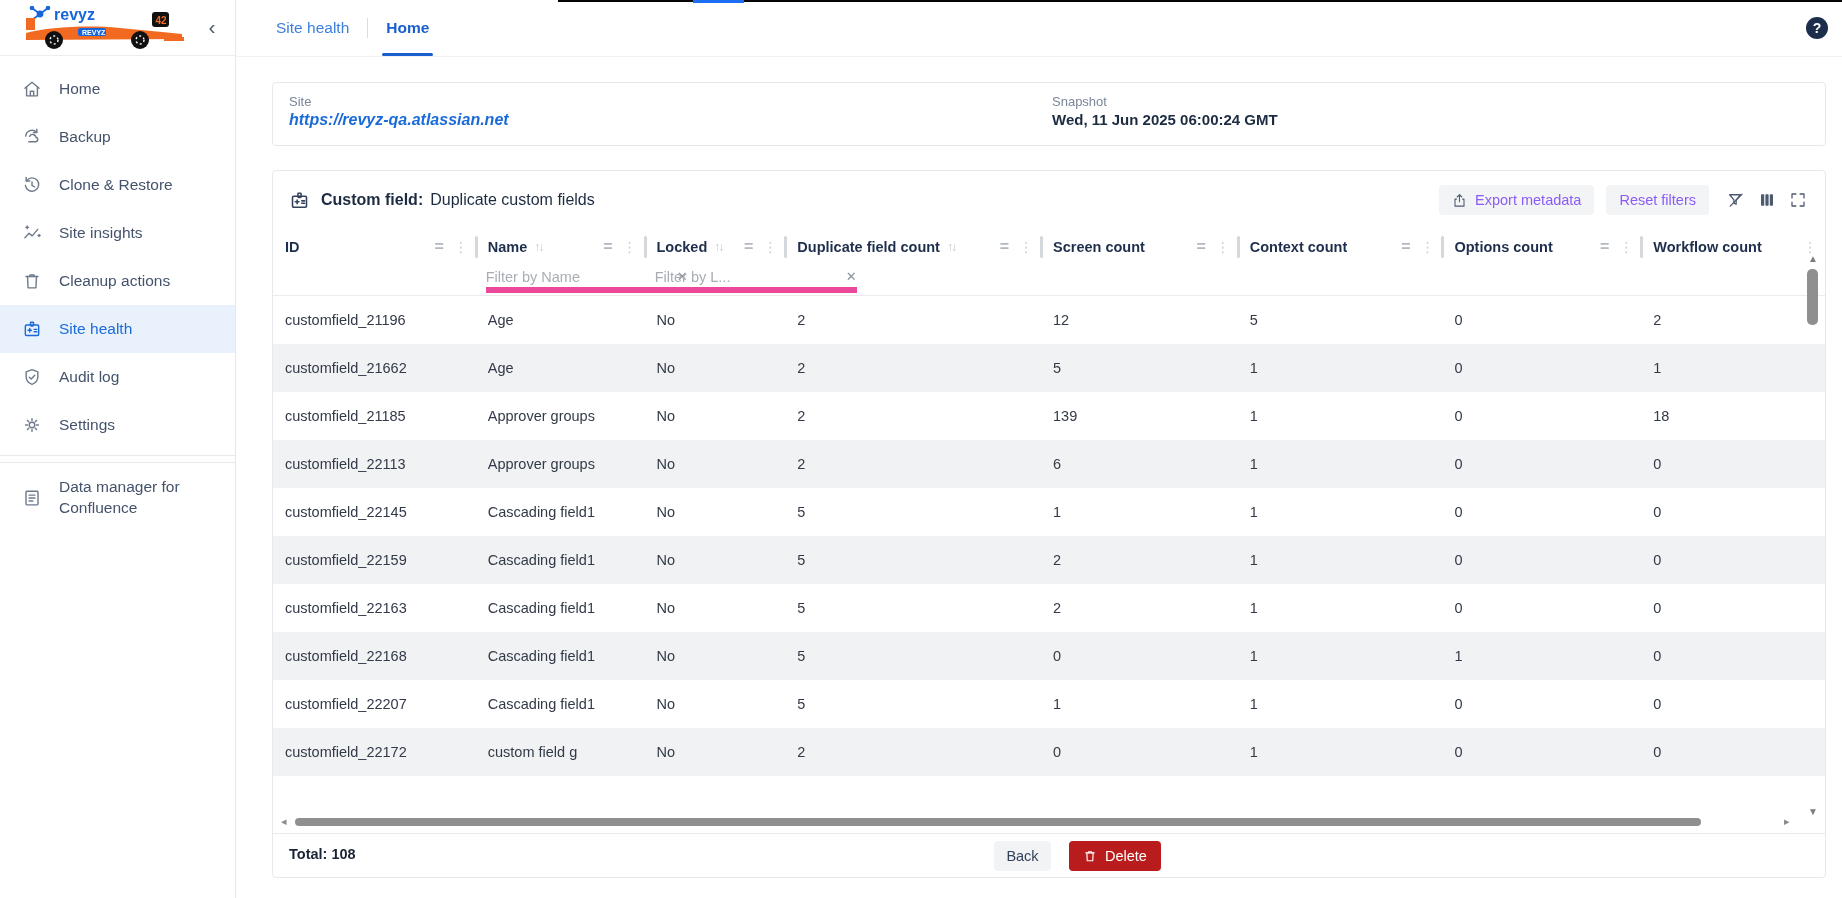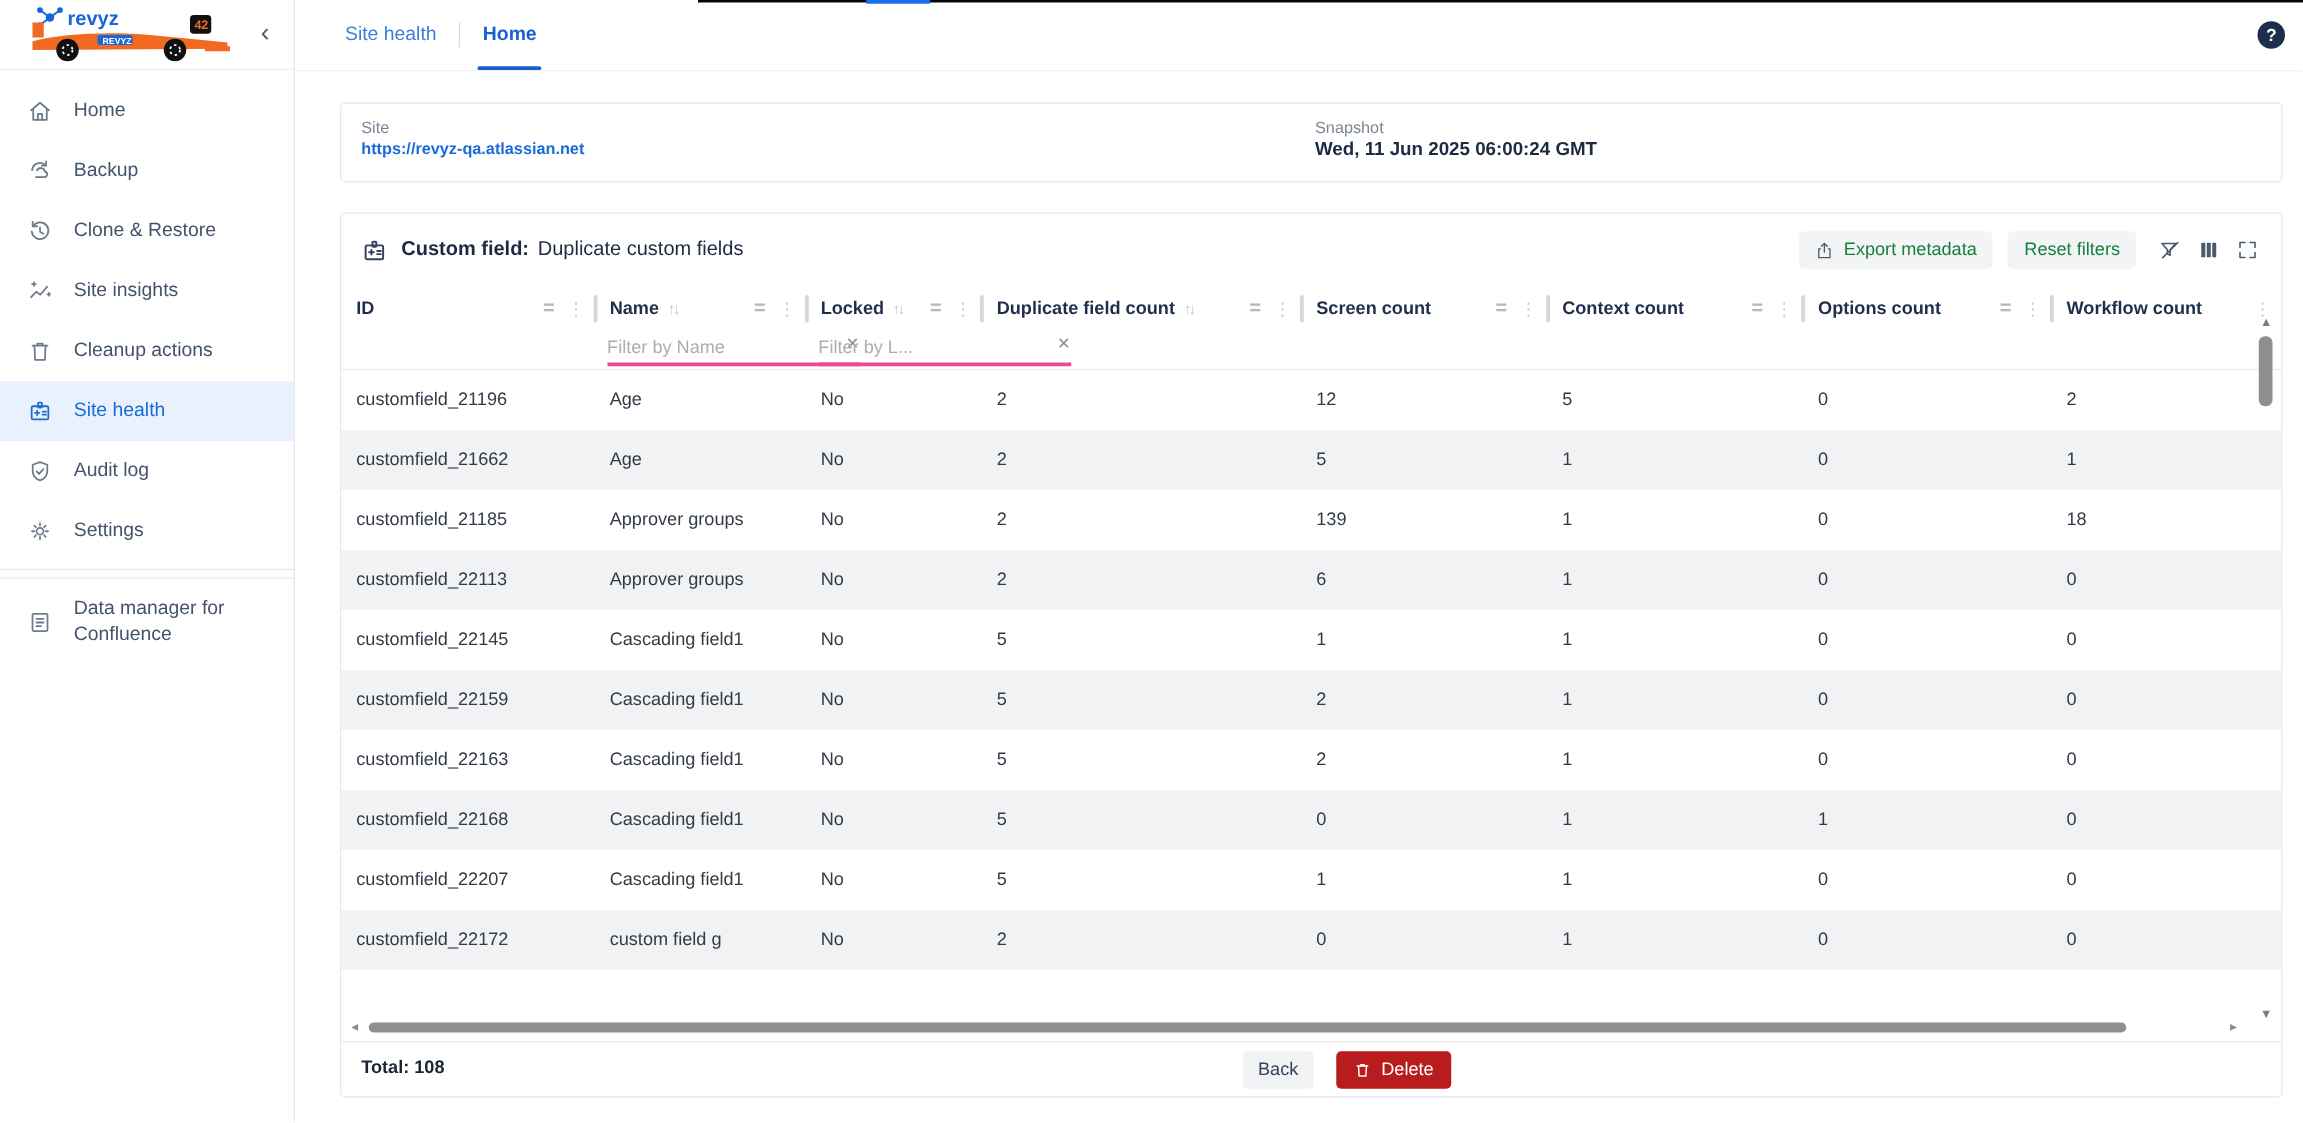--- a/index.html
+++ b/index.html
@@ -36,50 +36,50 @@
     display:flex; align-items:center; cursor:pointer; }
   .tab-active::after { content:""; position:absolute; left:-4px; right:-4px; bottom:1px; height:3px;
     background:#1a5fd0; border-radius:2px; }
   .help-btn { position:absolute; right:14px; top:17px; width:22px; height:22px; border-radius:50%;
     background:#1c2e4a; color:#fff; font-size:14px; font-weight:700; display:flex; align-items:center;
     justify-content:center; cursor:pointer; }
 
   .site-card { margin:25px 16px 0 35px; width:1554px; height:64px; border:1px solid #e6e8eb;
     border-radius:4px; position:relative; padding:11px 16px; }
   .info-label { font-size:13px; color:#7b8698; }
-  .info-link { font-size:13px; font-weight:700; color:#1a6bd8; text-decoration:none; display:inline-block; margin-top:2px; cursor:pointer; }
+  .info-link { font-size:16px; font-weight:700; color:#1a6bd8; text-decoration:none; display:inline-block; margin-top:2px; cursor:pointer;font-style:italic; }
   .snapshot-block { position:absolute; left:779px; top:11px; }
   .info-strong { font-size:15px; font-weight:700; color:#1c2b41; margin-top:2px; }
 
   .panel { margin:24px 16px 4px 35px; width:1554px; height:708px; border:1px solid #e6e8eb;
     border-radius:4px; position:relative; overflow:hidden; }
   .panel-header { display:flex; align-items:center; padding:14px 14px 0 16px; }
   .badge-ic { width:21px; height:21px; color:#33415c; }
   .panel-title-prefix { font-size:16px; font-weight:700; color:#1c2b41; margin-left:11px; }
   .panel-title { font-size:16px; color:#1c2b41; margin-left:7px; }
   .panel-actions { margin-left:auto; display:flex; align-items:center; gap:12px; }
-  .btn-soft { height:30px; border:none; border-radius:4px; background:#f3f4f6; color:#15803d;
+  .btn-soft { height:30px; border:none; border-radius:4px; background:#f3f4f6; color:#8b5cf6;
     font-size:14.5px; font-family:inherit; padding:0 13px; display:flex; align-items:center; gap:8px; cursor:pointer; }
   .tool-ics { display:flex; align-items:center; gap:13px; margin-left:6px; margin-right:4px; }
   .tool-ic { width:18px; height:18px; color:#4c5a70; cursor:pointer; }
   .panel-subtitle { font-size:13.5px; color:#404e63; padding:12px 16px 0 16px; }
 
   .table-area { margin-top:15px; position:relative; }
   .thead { display:flex; height:34px; align-items:center; }
   .th { height:100%; display:flex; align-items:center; padding:0 8px 0 12px; position:relative; }
   .th:not(:first-child)::before { content:""; position:absolute; left:-1px; top:6px; width:3px;
     height:22px; background:#d4d7dc; border-radius:2px; }
   .th-label { font-size:14.5px; font-weight:700; color:#1e2f4d; white-space:nowrap; overflow:hidden; }
   .sort-ic { font-size:12px; color:#c3c7cf; margin-left:7px; letter-spacing:-2px; }
   .th-spacer { flex:1; }
   .handle-ic { font-size:16px; font-weight:700; color:#b2b8c1; margin-right:10px; cursor:col-resize; }
   .kebab-ic { font-size:14px; color:#c9ccd2; cursor:pointer; }
   .filter-row { display:flex; height:32px; align-items:center; border-bottom:1px solid #ececee; }
   .fcell { height:100%; display:flex; align-items:center; padding:0 10px; }
-  .filter-box { display:flex; border-bottom:3px solid #ec4899; height:26px; flex:1; }
+  .filter-box { display:flex; align-items:center; border-bottom:6px solid #ec4899; height:26px; flex:1; }
   .filter-input { border:none; outline:none; flex:1; min-width:0; font-size:14.5px; color:#333;
     font-family:inherit; background:transparent; }
   .filter-input::placeholder { color:#a9adb5; }
   .clear-ic { font-size:13px; color:#8b9099; margin-left:4px; cursor:pointer; }
   .tr { display:flex; height:48px; align-items:center; }
   .tr.alt { background:#f1f2f4; }
   .td { padding:0 12px; font-size:14.5px; color:#323a47; white-space:nowrap; overflow:hidden; }
 
   
   .vscroll { position:absolute; right:5px; top:84px; width:14px; height:560px; z-index:5; }

